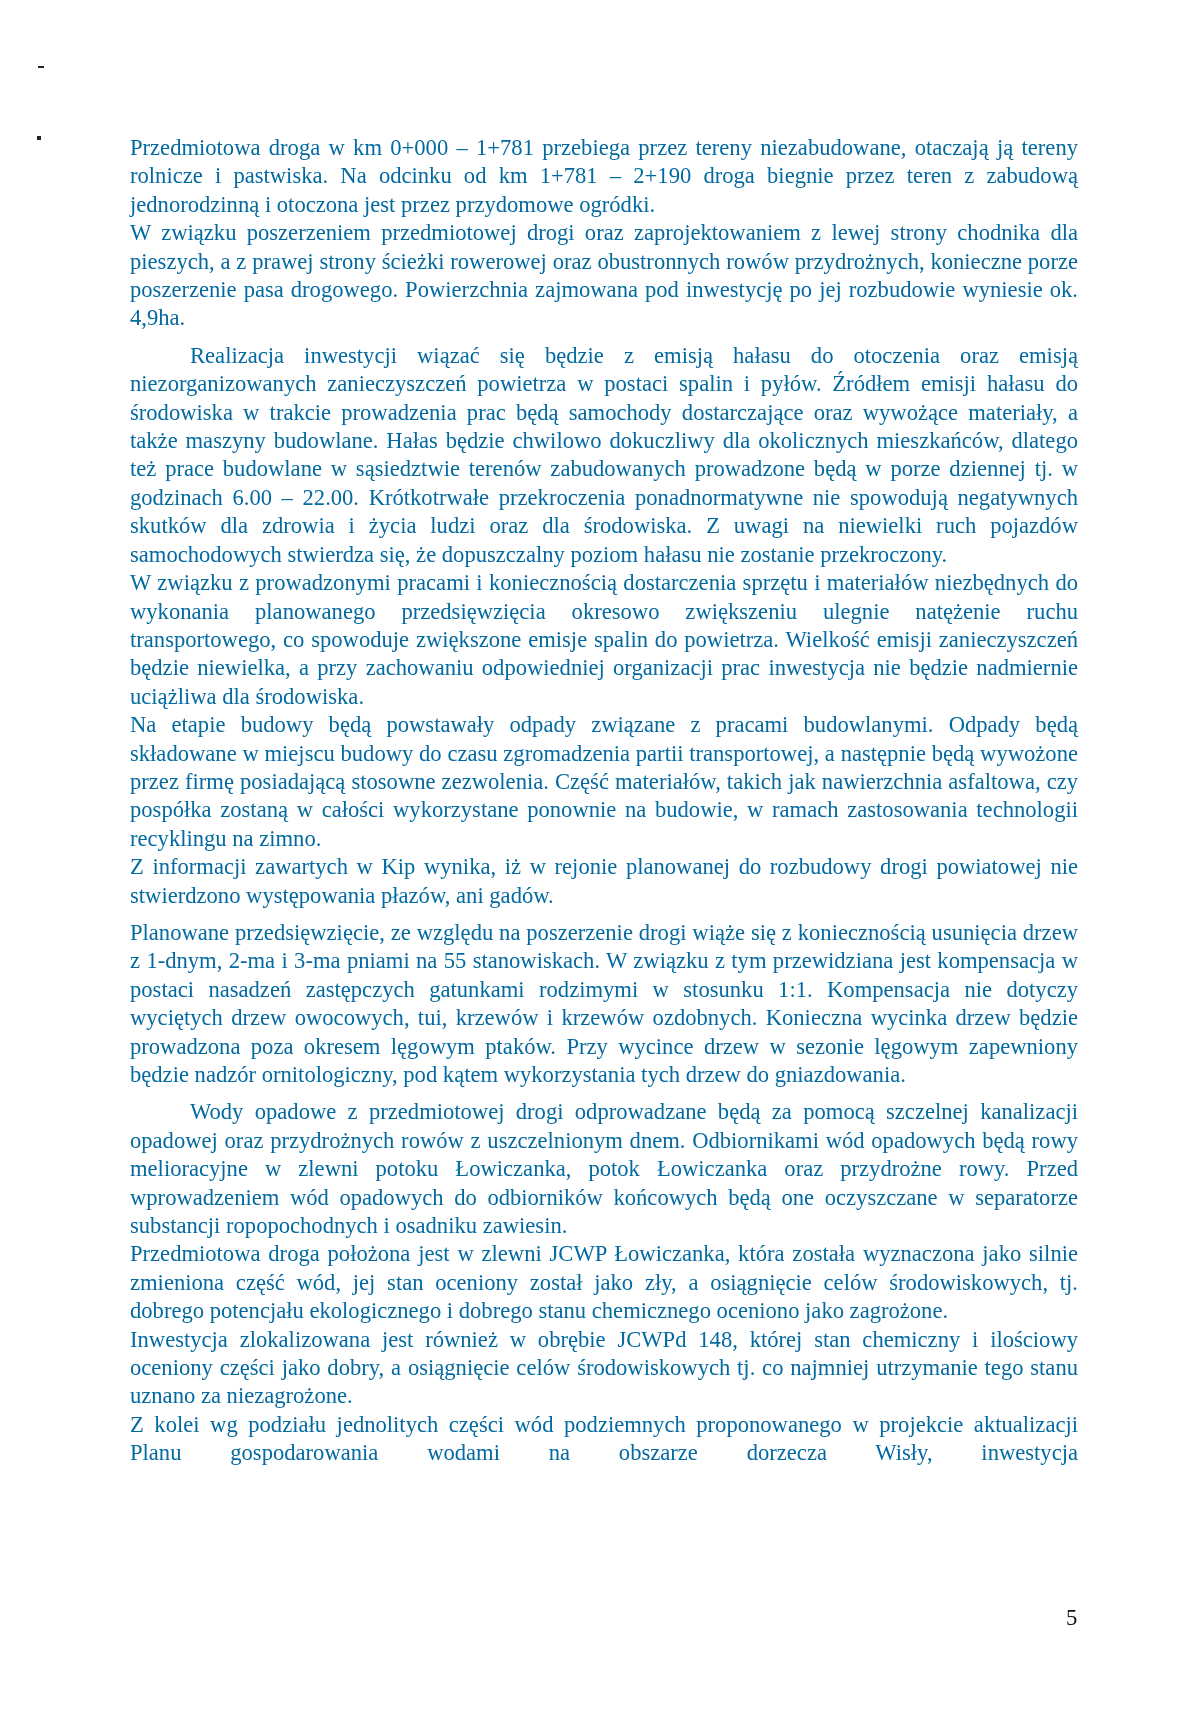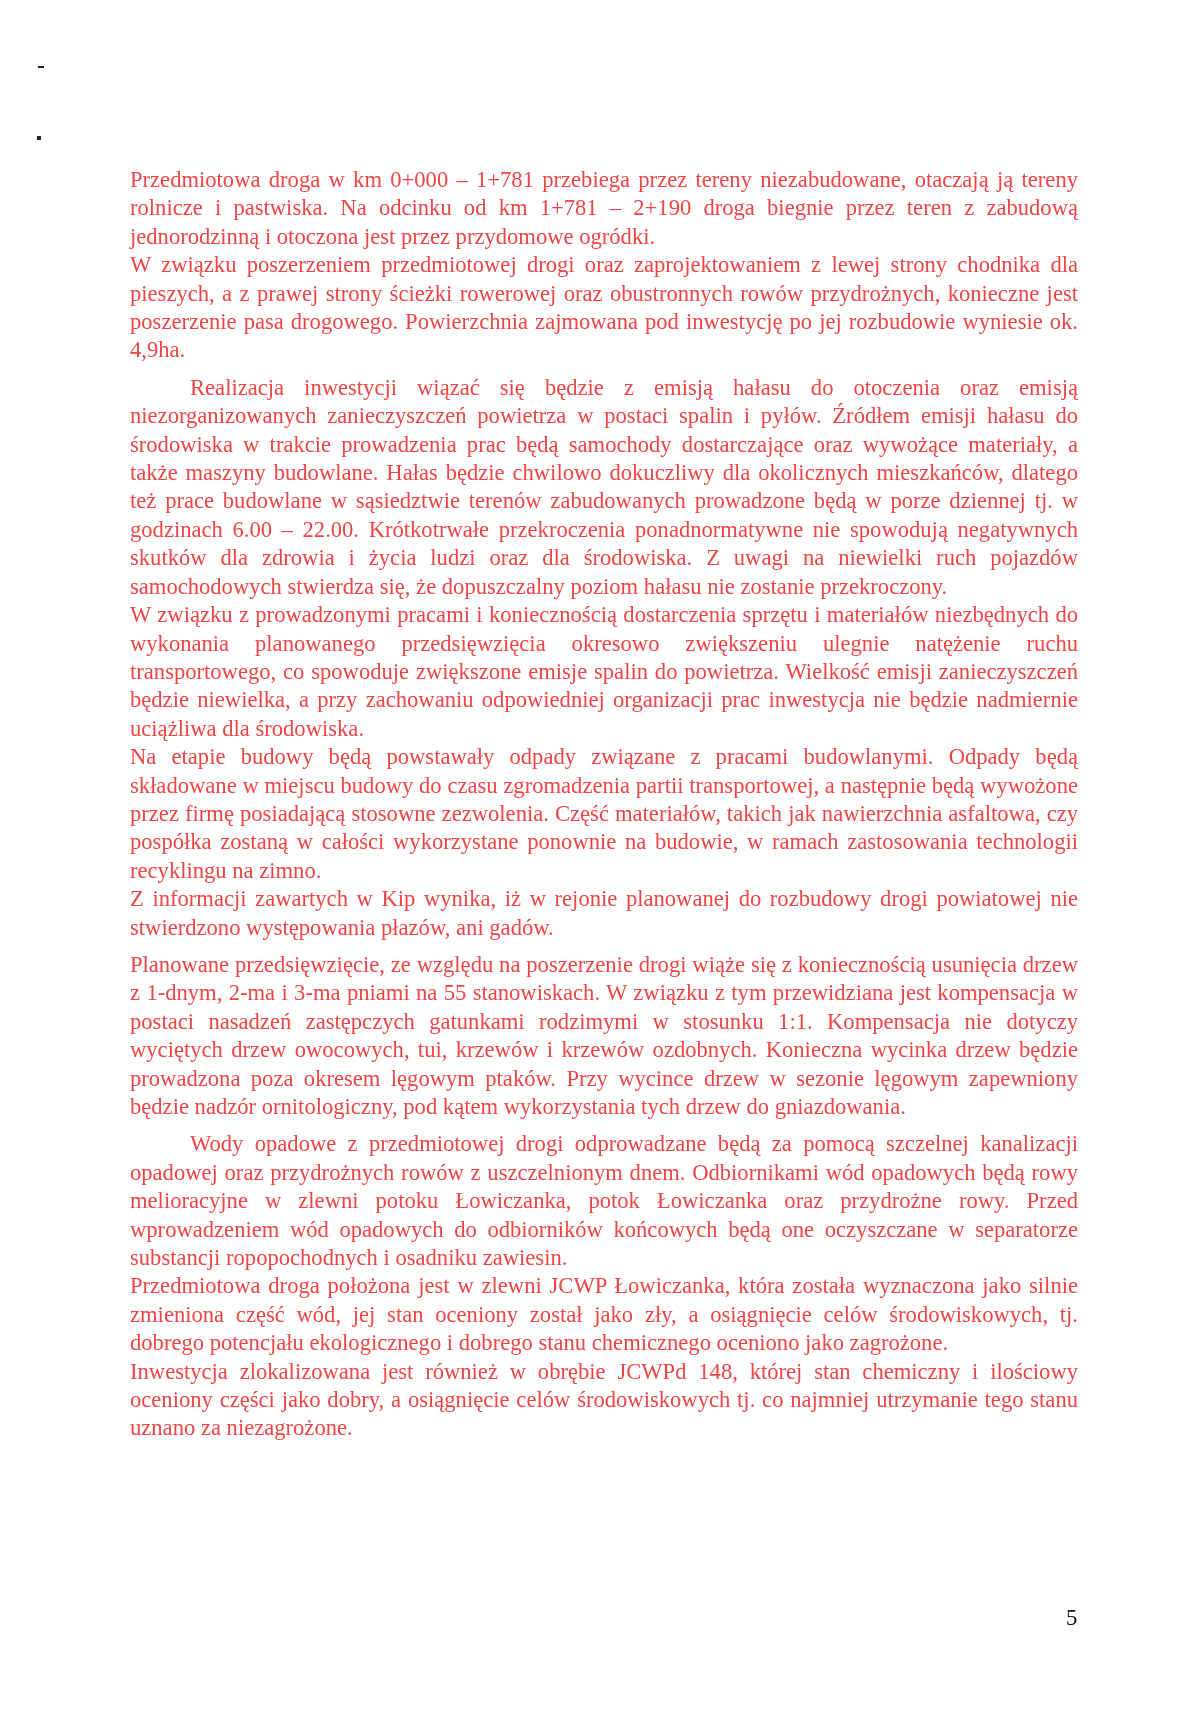--- a/index.html
+++ b/index.html
@@ -1,42 +1,43 @@
 <!DOCTYPE html>
 <html><head>
   <meta charset="utf-8">
   <style>
     html, body { margin: 0; padding: 0; background: #ffffff; }
     body { width: 1200px; height: 1711px; position: relative; overflow: hidden; }
     .page {
       position: absolute; left: 130px; top: 134px; width: 948px;
       font-family: "Liberation Serif", serif;
-      font-size: 22.6px; line-height: 28.4px; color: #ef4444; margin-top: 32px;
+      font-size: 22.6px; line-height: 28.4px; color: #0369a1;
     }
     .para { margin: 0; text-align: justify; text-align-last: left; }
     .para.indent { text-indent: 60px; }
     .para.gap { margin-top: 9px; }
     .page-number {
       position: absolute; left: 1066px; top: 1605px;
       font-family: "Liberation Serif", serif; font-size: 22.6px; color: #111;
     }
     .speck { position: absolute; background: #222; }
   </style>
 </head>
 <body>
 
 <div class="speck" style="left:38px;top:66px;width:6px;height:2px;"></div>
 <div class="speck" style="left:37px;top:136px;width:4px;height:4px;"></div>
 
 <div class="page">
   <p class="para">Przedmiotowa droga w km 0+000 – 1+781 przebiega przez tereny niezabudowane, otaczają ją tereny rolnicze i pastwiska. Na odcinku od km 1+781 – 2+190 droga biegnie przez teren z zabudową jednorodzinną i otoczona jest przez przydomowe ogródki.</p>
-  <p class="para">W związku poszerzeniem przedmiotowej drogi oraz zaprojektowaniem z lewej strony chodnika dla pieszych, a z prawej strony ścieżki rowerowej oraz obustronnych rowów przydrożnych, konieczne jest poszerzenie pasa drogowego. Powierzchnia zajmowana pod inwestycję po jej rozbudowie wyniesie ok. 4,9ha.</p>
+  <p class="para">W związku poszerzeniem przedmiotowej drogi oraz zaprojektowaniem z lewej strony chodnika dla pieszych, a z prawej strony ścieżki rowerowej oraz obustronnych rowów przydrożnych, konieczne porze poszerzenie pasa drogowego. Powierzchnia zajmowana pod inwestycję po jej rozbudowie wyniesie ok. 4,9ha.</p>
   <p class="para indent gap">Realizacja inwestycji wiązać się będzie z emisją hałasu do otoczenia oraz emisją niezorganizowanych zanieczyszczeń powietrza w postaci spalin i pyłów. Źródłem emisji hałasu do środowiska w trakcie prowadzenia prac będą samochody dostarczające oraz wywożące materiały, a także maszyny budowlane. Hałas będzie chwilowo dokuczliwy dla okolicznych mieszkańców, dlatego też prace budowlane w sąsiedztwie terenów zabudowanych prowadzone będą w porze dziennej tj. w godzinach 6.00 – 22.00. Krótkotrwałe przekroczenia ponadnormatywne nie spowodują negatywnych skutków dla zdrowia i życia ludzi oraz dla środowiska. Z uwagi na niewielki ruch pojazdów samochodowych stwierdza się, że dopuszczalny poziom hałasu nie zostanie przekroczony.</p>
   <p class="para">W związku z prowadzonymi pracami i koniecznością dostarczenia sprzętu i materiałów niezbędnych do wykonania planowanego przedsięwzięcia okresowo zwiększeniu ulegnie natężenie ruchu transportowego, co spowoduje zwiększone emisje spalin do powietrza. Wielkość emisji zanieczyszczeń będzie niewielka, a przy zachowaniu odpowiedniej organizacji prac inwestycja nie będzie nadmiernie uciążliwa dla środowiska.</p>
   <p class="para">Na etapie budowy będą powstawały odpady związane z pracami budowlanymi. Odpady będą składowane w miejscu budowy do czasu zgromadzenia partii transportowej, a następnie będą wywożone przez firmę posiadającą stosowne zezwolenia. Część materiałów, takich jak nawierzchnia asfaltowa, czy pospółka zostaną w całości wykorzystane ponownie na budowie, w ramach zastosowania technologii recyklingu na zimno.</p>
   <p class="para">Z informacji zawartych w Kip wynika, iż w rejonie planowanej do rozbudowy drogi powiatowej nie stwierdzono występowania płazów, ani gadów.</p>
   <p class="para gap">Planowane przedsięwzięcie,  ze względu na poszerzenie drogi wiąże się z koniecznością usunięcia drzew z 1-dnym, 2-ma i 3-ma pniami na 55 stanowiskach. W związku z tym przewidziana jest kompensacja w postaci nasadzeń zastępczych gatunkami rodzimymi w stosunku 1:1. Kompensacja nie dotyczy wyciętych drzew owocowych, tui, krzewów i krzewów ozdobnych. Konieczna wycinka drzew będzie prowadzona poza okresem lęgowym ptaków. Przy wycince drzew w sezonie lęgowym zapewniony będzie nadzór ornitologiczny, pod kątem wykorzystania tych drzew do gniazdowania.</p>
   <p class="para indent gap">Wody opadowe z przedmiotowej drogi odprowadzane będą za pomocą szczelnej kanalizacji opadowej oraz przydrożnych rowów z uszczelnionym dnem. Odbiornikami wód opadowych będą rowy melioracyjne w zlewni potoku Łowiczanka, potok Łowiczanka oraz przydrożne rowy. Przed wprowadzeniem  wód opadowych do odbiorników końcowych będą one oczyszczane w separatorze substancji ropopochodnych i osadniku zawiesin.</p>
   <p class="para">Przedmiotowa droga położona jest w zlewni JCWP Łowiczanka, która została wyznaczona jako silnie zmieniona część wód, jej stan oceniony został jako zły, a osiągnięcie celów środowiskowych, tj. dobrego potencjału ekologicznego i dobrego stanu chemicznego oceniono jako zagrożone.</p>
   <p class="para">Inwestycja zlokalizowana jest również w obrębie JCWPd 148, której stan chemiczny i ilościowy oceniony części jako dobry, a osiągnięcie celów środowiskowych tj. co najmniej utrzymanie tego stanu uznano za niezagrożone.</p>
+  <p class="para" style="text-align-last: justify;">Z kolei wg podziału jednolitych części wód podziemnych proponowanego w projekcie aktualizacji Planu gospodarowania wodami na obszarze dorzecza Wisły, inwestycja</p>
 </div>
 
 <div class="page-number">5</div>
 
 </body></html>

